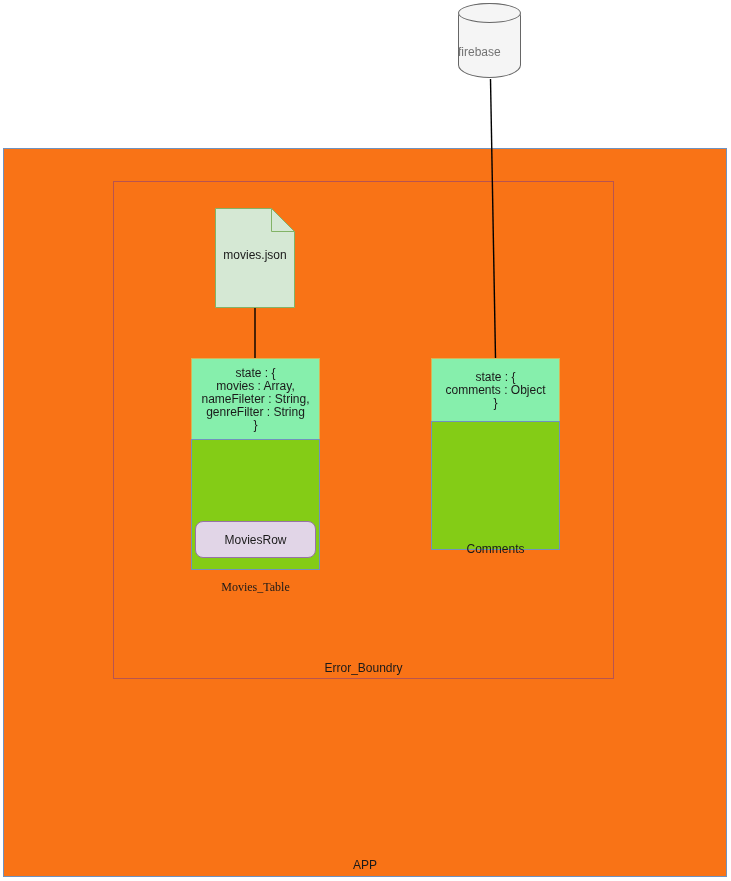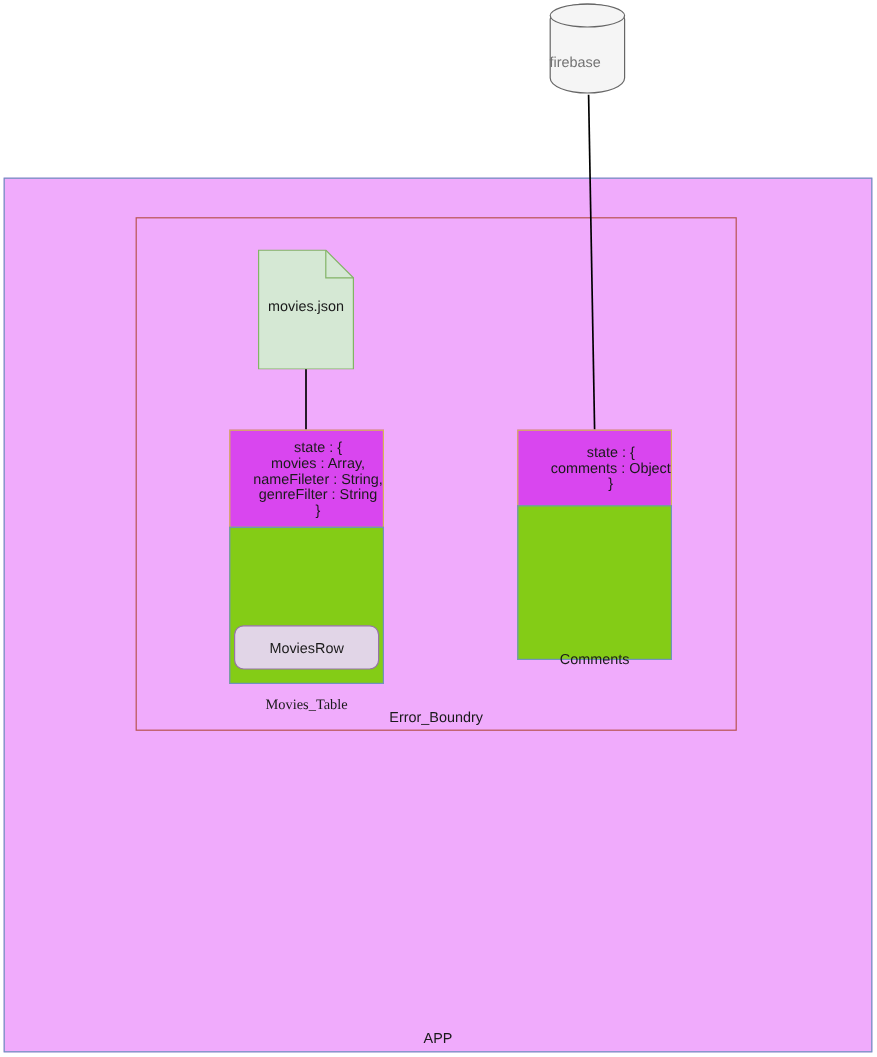--- a/index.html
+++ b/index.html
@@ -31,40 +31,40 @@
   }
 
   
   .app-box {
     position: absolute;
     left: 3px;
     top: 148px;
     width: 724px;
     height: 729px;
     box-sizing: border-box;
-    background: #f0abfc;
+    background: #f97316;
     border: 1px solid #7092be;
   }
   .app-label {
     position: absolute;
     left: 0;
     right: 0;
     bottom: 4px;
     text-align: center;
     font-size: 12px;
     color: #1a1a1a;
   }
 
   
   .error-box {
     position: absolute;
     left: 113px;
     top: 181px;
     width: 501px;
-    height: 428px;
+    height: 498px;
     box-sizing: border-box;
     background: transparent;
     border: 1px solid #b85450;
   }
   .error-label {
     position: absolute;
     left: 0;
     right: 0;
     bottom: 3px;
     text-align: center;
@@ -136,25 +136,25 @@
 
   
   .component {
     position: absolute;
   }
   .state-box {
     position: absolute;
     left: 0;
     top: 0;
     box-sizing: border-box;
-    background: #d946ef;
+    background: #86efac;
     border: 1px solid #d6b656;
     display: flex;
     align-items: center;
-    justify-content: flex-end;
+    justify-content: center;
   }
   .body-box {
     position: absolute;
     left: 0;
     box-sizing: border-box;
     background: #84cc16;
     border: 1px solid #7092be;
   }
   .body-title {
     position: absolute;

